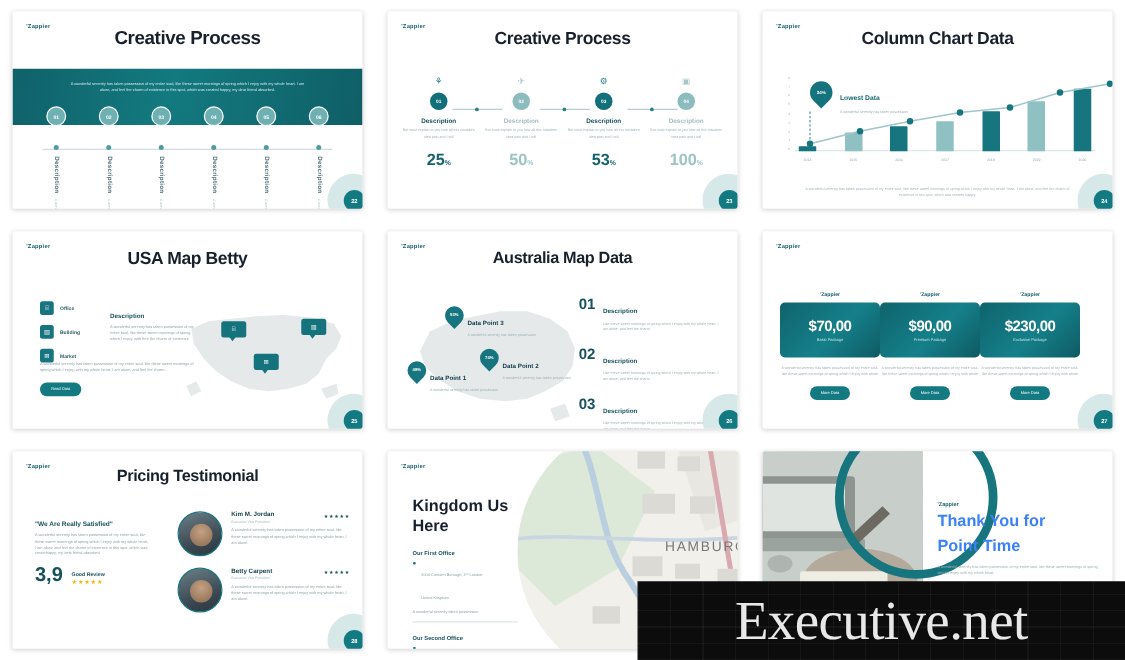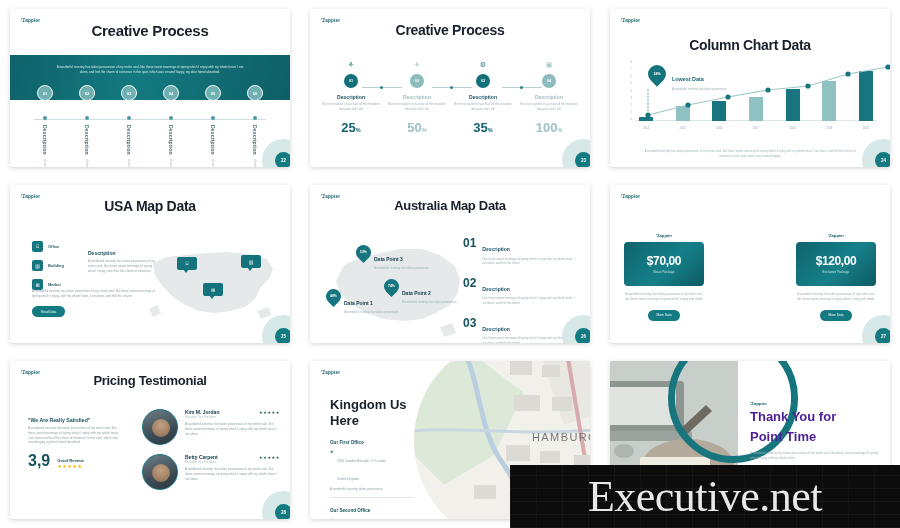--- a/index.html
+++ b/index.html
@@ -96,21 +96,21 @@
   .s2-h.mute { color: #a4bcc0; }
   .s2-p { font-size: 2.9px; line-height: 1.6; color: #9fb4b8; margin-top: 2px; }
   .s2-pct { font-size: 13px; font-weight: bold; color: #14636e; margin-top: 9px; }
   .s2-pct.mute { color: #9dc3c4; }
   .s2-pct small { font-size: 5.5px; }
   .s2-conn { position: absolute; top: 78px; height: 1px; background: #b9ced1; }
   .s2-cdot { position: absolute; top: 76.5px; width: 3px; height: 3px;
              border-radius: 50%; background: #2b7f88; }
 
   
-  .s3-title { font-size: 14px; margin-top: 28px; }
+  .s3-title { font-size: 14px; margin-top: 13px; }
   .s3-plot { position: absolute; left: 26px; right: 14px; top: 52px; height: 74px; }
   .s3-yaxis { position: absolute; left: -12px; top: 0; bottom: 14px;
               display: flex; flex-direction: column; justify-content: space-between;
               font-size: 2.6px; color: #9fb2b6; text-align: right; width: 8px; }
   .s3-bars { position: absolute; left: 0; right: 0; bottom: 14px; height: 60px;
              display: flex; align-items: flex-end; justify-content: space-between; }
   .s3-barc { width: 20px; display: flex; flex-direction: column; align-items: center; }
   .s3-bar { width: 14px; background: #16757e; border-radius: .5px; }
   .s3-bar.alt { background: #8fc0c2; }
   .s3-xax { position: absolute; left: 0; right: 0; bottom: 5px;
@@ -175,21 +175,21 @@
   .dlabel p { font-size: 2.9px; line-height: 1.5; color: #9bb1b5; margin-top: 1px; }
   .s5-right { position: absolute; right: 12px; top: 52px; width: 115px; }
   .s5-item { display: flex; gap: 6px; margin-bottom: 11px; }
   .s5-n { font-size: 12px; font-weight: bold; color: #17525c; line-height: 1; }
   .s5-item b { font-size: 5px; color: #17525c; }
   .s5-item p { font-size: 2.9px; line-height: 1.6; color: #9bb1b5; margin-top: 1.5px; }
 
   
   .s6-title { font-size: 14px; margin-top: 13px; }
   .s6-row { position: absolute; left: 14px; right: 14px; top: 48px;
-            display: flex; justify-content: space-between; }
+            display: flex; }
   .s6-col { width: 80px; text-align: center; }
   .s6-brand { font-size: 4.2px; font-weight: bold; color: #18616b; }
   .s6-brand::before { content: "'"; }
   .s6-card {
     margin-top: 4px; height: 44px; border-radius: 4px;
     background: linear-gradient(135deg,#0f636c 0%,#15808a 55%,#0e5a63 100%);
     display: flex; flex-direction: column;
     align-items: center; justify-content: center;
   }
   .s6-price { font-size: 12px; font-weight: bold; color: #fff; letter-spacing: -.4px; }
@@ -234,21 +234,21 @@
 
   
   .s9-photo { position: absolute; left: 0; top: 0; width: 128px; height: 100%;
               background: linear-gradient(150deg,#cfd6d2 0%,#9aa49f 40%,#6d7770 100%); }
   .s9-arc { position: absolute; left: 58px; top: -28px;
             width: 130px; height: 130px; border-radius: 50%;
             border: 7px solid #17757e; background: transparent; }
   .s9-right { position: absolute; left: 140px; top: 40px; right: 10px; }
   .s9-brand { font-size: 4.4px; font-weight: bold; color: #18616b; }
   .s9-brand::before { content: "'"; }
-  .s9-title { font-size: 13px; font-weight: bold; color: #4c1d95; line-height: 1.3;
+  .s9-title { font-size: 13px; font-weight: bold; color: #3b82f6; line-height: 1.3;
               margin-top: 3px; }
   .s9-p { font-size: 3px; line-height: 1.7; color: #9bb1b5; margin-top: 5px; }
 
   
   .wm {
     position: absolute; left: 510px; top: 465px; width: 390px; height: 63px;
     background:
       repeating-linear-gradient(0deg, rgba(255,255,255,.045) 0 1px, transparent 1px 13px),
       repeating-linear-gradient(90deg, rgba(255,255,255,.04) 0 1px, transparent 1px 26px),
       #0c0c0c;
@@ -343,21 +343,21 @@
           <div class="s2-num mute">02</div>
           <div class="s2-h mute">Description</div>
           <div class="s2-p">But must explain to you how all this mistaken idea pain and I will</div>
           <div class="s2-pct mute"><span>50</span><small>%</small></div>
         </div>
         <div class="s2-col">
           <div class="s2-ico">⚙</div>
           <div class="s2-num">03</div>
           <div class="s2-h">Description</div>
           <div class="s2-p">But must explain to you how all this mistaken idea pain and I will</div>
-          <div class="s2-pct"><span>35</span><small>%</small></div>
+          <div class="s2-pct"><span>53</span><small>%</small></div>
         </div>
         <div class="s2-col">
           <div class="s2-ico mute">▣</div>
           <div class="s2-num mute">04</div>
           <div class="s2-h mute">Description</div>
           <div class="s2-p">But must explain to you how all this mistaken idea pain and I will</div>
           <div class="s2-pct mute"><span>100</span><small>%</small></div>
         </div>
       </div>
       <div class="corner">
@@ -437,21 +437,21 @@
       <div class="s3-foot">A wonderful serenity has taken possession of my entire soul, like these sweet mornings of spring which I enjoy with my whole heart. I am alone, and feel the charm of existence in this spot, which was created happy.</div>
       <div class="corner">
         <i>24</i>
       </div>
     </div>
   </div>
 
   <div class="cell">
     <div class="slide">
       <div class="logo">Zappier</div>
-      <div class="stitle s4-title">USA Map Data</div>
+      <div class="stitle s4-title">USA Map Betty</div>
       <div class="s4-left">
         <div class="s4-leg">
           <div class="s4-chip">⌸</div>
           <span>Office</span>
         </div>
         <div class="s4-leg">
           <div class="s4-chip">▥</div>
           <span>Building</span>
         </div>
         <div class="s4-leg">
@@ -552,21 +552,30 @@
           <div class="s6-card">
             <div class="s6-price">$70,00</div>
             <div class="s6-plan">Basic Package</div>
           </div>
           <p class="s6-p">A wonderful serenity has taken possession of my entire soul, like these sweet mornings of spring which I enjoy with whole</p>
           <button class="btn" style="margin-top:6px">More Data</button>
         </div>
         <div class="s6-col">
           <div class="s6-brand">Zappier</div>
           <div class="s6-card">
-            <div class="s6-price">$120,00</div>
+            <div class="s6-price">$90,00</div>
+            <div class="s6-plan">Premium Package</div>
+          </div>
+          <p class="s6-p">A wonderful serenity has taken possession of my entire soul, like these sweet mornings of spring which I enjoy with whole</p>
+          <button class="btn" style="margin-top:6px">More Data</button>
+        </div>
+        <div class="s6-col">
+          <div class="s6-brand">Zappier</div>
+          <div class="s6-card">
+            <div class="s6-price">$230,00</div>
             <div class="s6-plan">Exclusive Package</div>
           </div>
           <p class="s6-p">A wonderful serenity has taken possession of my entire soul, like these sweet mornings of spring which I enjoy with whole</p>
           <button class="btn" style="margin-top:6px">More Data</button>
         </div>
       </div>
       <div class="corner">
         <i>27</i>
       </div>
     </div>

